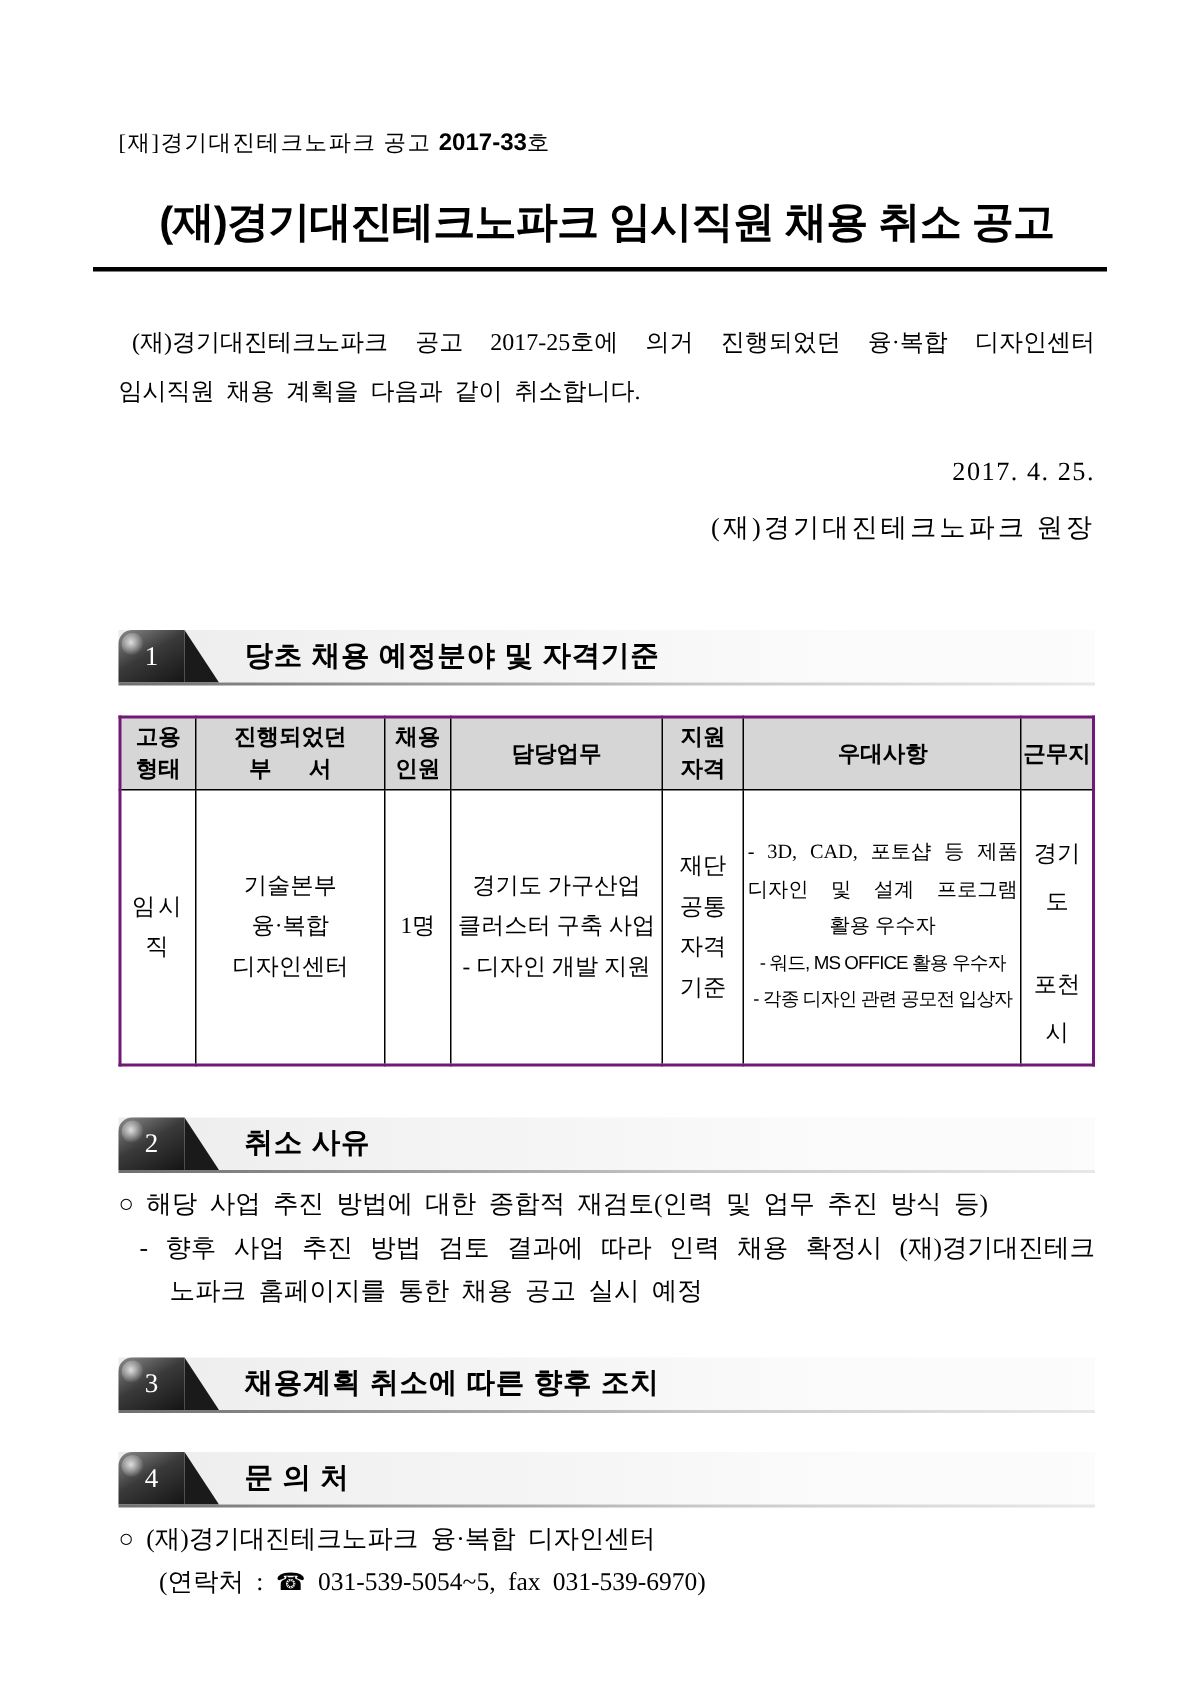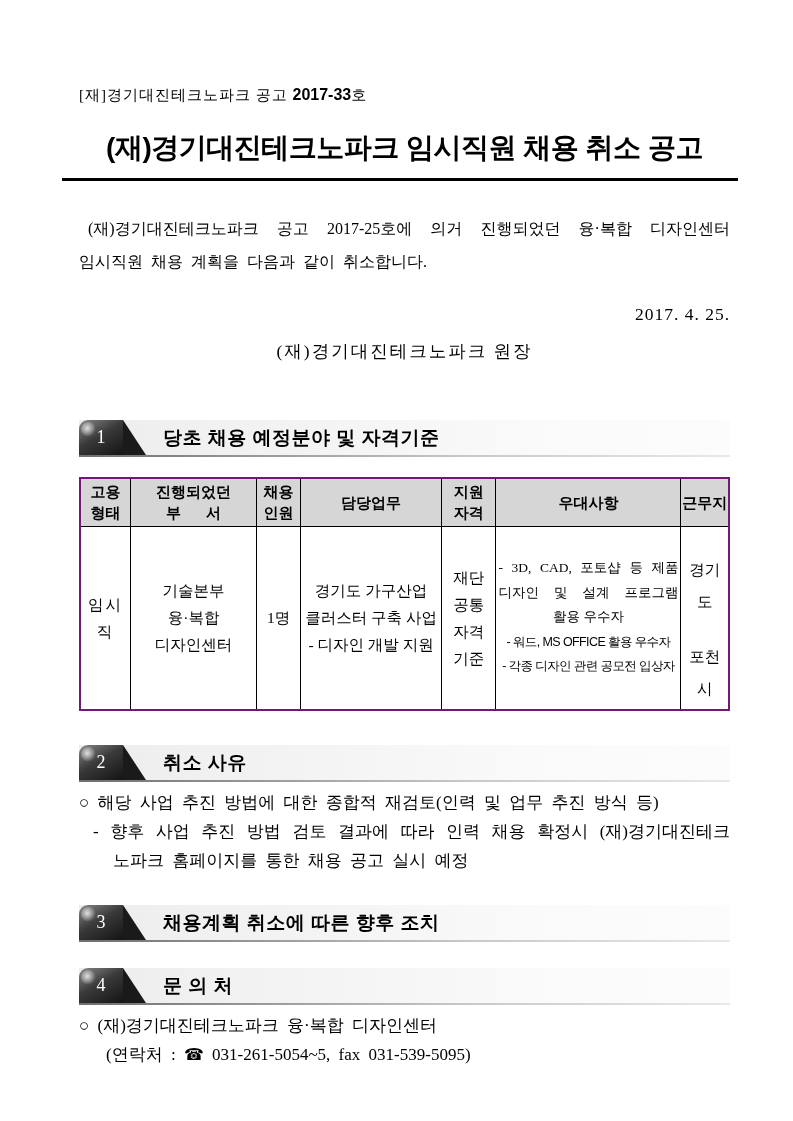--- a/index.html
+++ b/index.html
@@ -47,21 +47,21 @@
   
   .intro { margin-top: 31px; font-size: 16px; line-height: 33px; }
   .intro .line { display: block; word-spacing: 4px; }
   .intro .l0 {
     padding-left: 9px;
     text-align: justify;
     text-align-last: justify;
   }
 
   .date-line   { margin-top: 26px; text-align: right; font-size: 17.5px; letter-spacing: 1px; }
-  .signer-line { margin-top: 14px; text-align: center; font-size: 17.5px; letter-spacing: 2px; }
+  .signer-line { margin-top: 14px; text-align: right; font-size: 17.5px; letter-spacing: 2px; }
 
   
   .section-head {
     position: relative;
     margin-top: 57px;
     height: 35px;
     display: flex;
     align-items: stretch;
     background: linear-gradient(to right, #ededed, #fafafa 70%, #fcfcfc);
   }
@@ -305,17 +305,17 @@
           <i class="badge-hl"></i>
           <span class="badge-num">4</span>
         </span>
       <span class="badge-wedge"></span>
     </span>
     <span class="sec-title">문 의 처</span>
   </div>
   <div class="sec-body">
     <span class="line">○ (재)경기대진테크노파크 융·복합 디자인센터</span>
     <span class="line ind-27">
-      <span>(연락처 : </span><span class="phone-icon">☎</span><span> 031-261-5054~5, fax 031-539-5095)</span>
+      <span>(연락처 : </span><span class="phone-icon">☎</span><span> 031-539-5054~5, fax 031-539-6970)</span>
     </span>
   </div>
 
 </div>
 
 </body></html>

